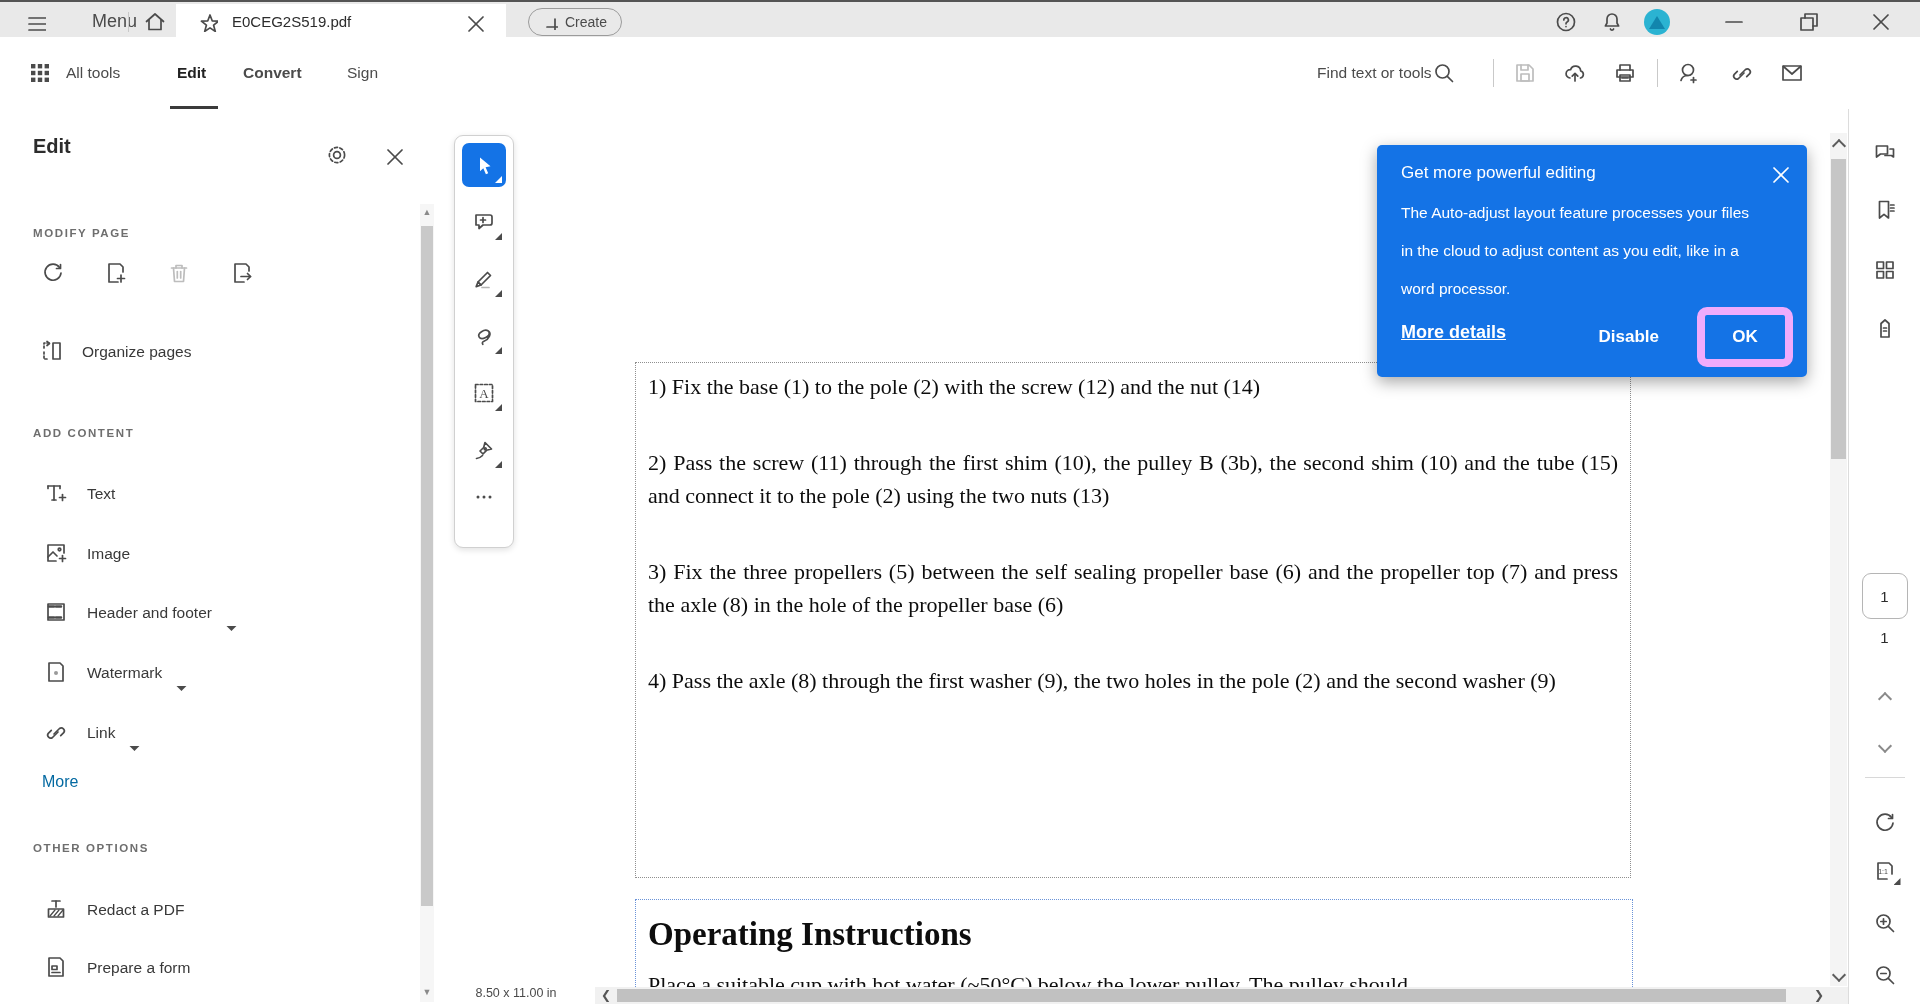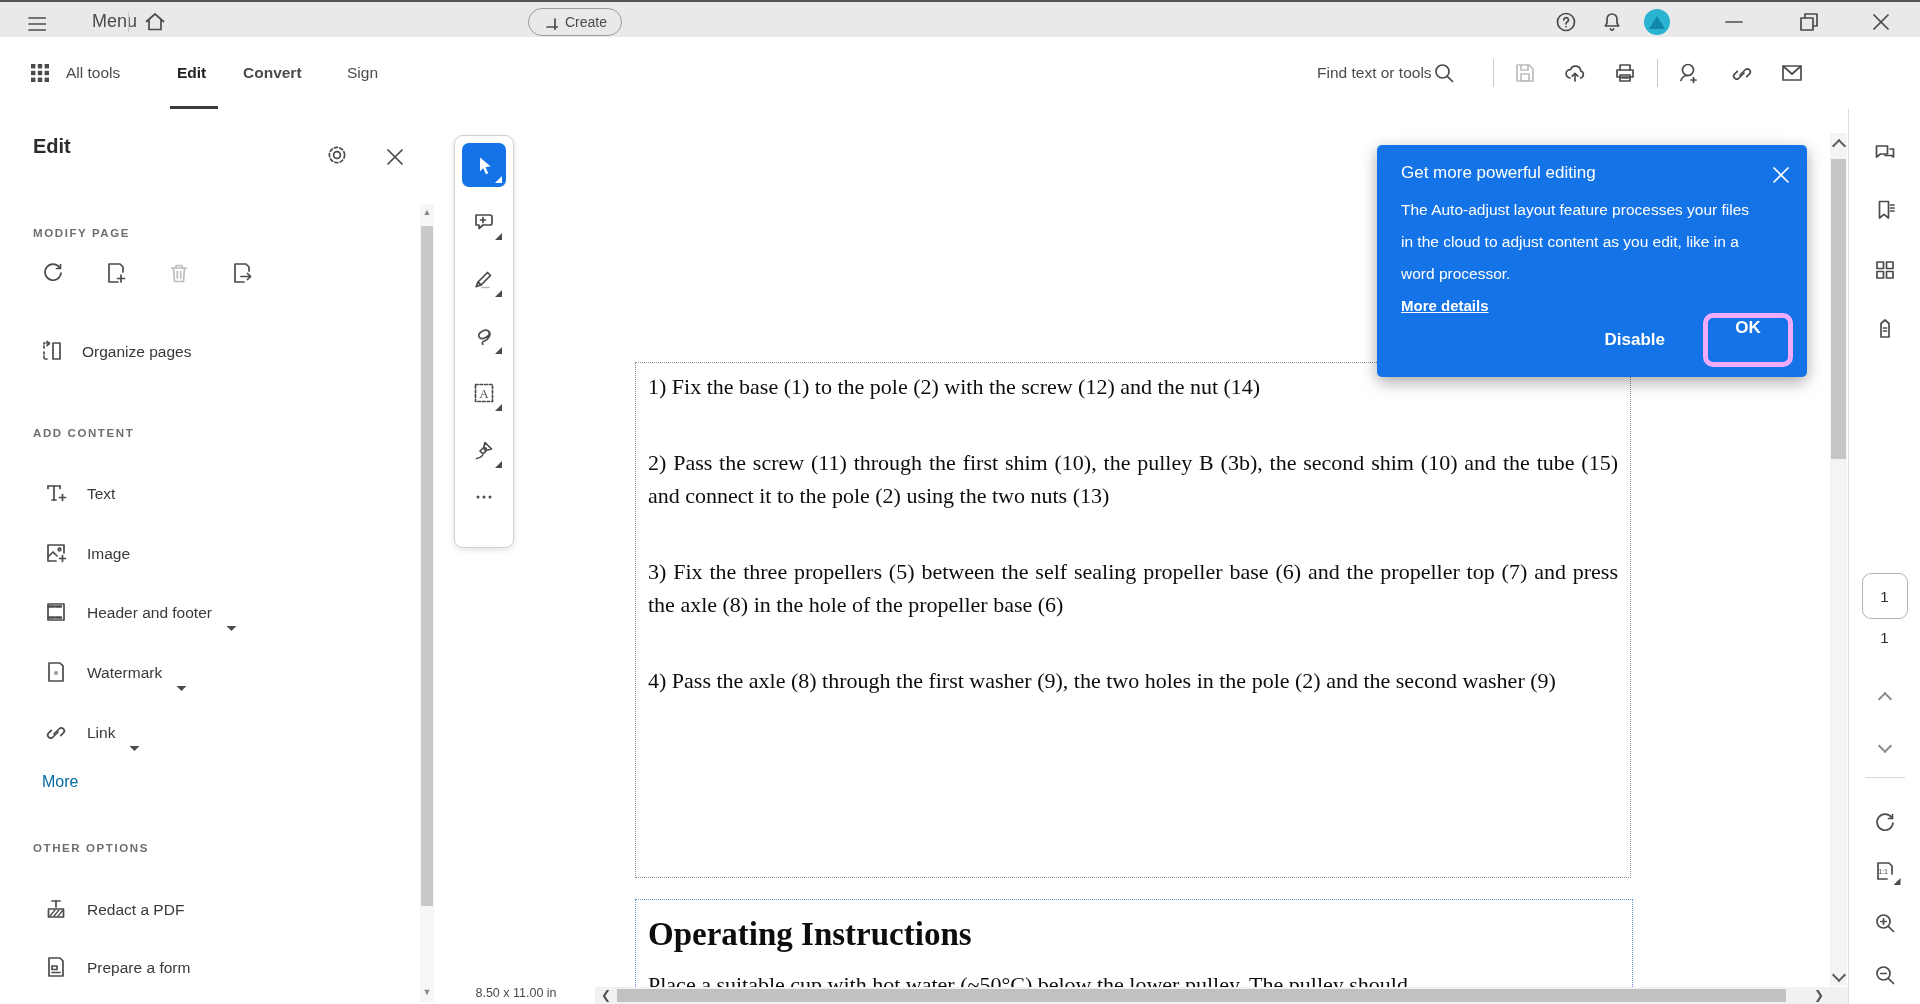--- a/index.html
+++ b/index.html
@@ -56,25 +56,25 @@
   .chev{display:inline-block;width:8px;height:8px;border-left:2px solid #5c5c5c;border-top:2px solid #5c5c5c;}
   .chev.up{transform:rotate(45deg);}
   .chev.down{transform:rotate(225deg);}
   
   #rsb{position:absolute;right:0;top:109px;width:71px;bottom:0;background:#fff;border-left:1px solid #dcdcdc;}
   .rsb-ic{position:absolute;left:50%;transform:translateX(-50%);cursor:pointer;}
   #page-box{position:absolute;left:50%;transform:translateX(-50%);top:464px;width:44px;height:44px;border:1px solid #b5b5b5;border-radius:9px;display:flex;align-items:center;justify-content:center;font-size:15px;color:#2c2c2c;}
   
   #popup{position:absolute;left:1377px;top:145px;width:430px;height:232px;background:#1473e6;border-radius:5px;color:#fff;box-shadow:0 5px 16px rgba(0,0,0,.35);padding:18px 24px;box-sizing:border-box;z-index:20;}
   #popup h2{margin:0;font-size:17px;font-weight:400;}
-  #popup .body{margin-top:11px;font-size:15.5px;line-height:32px;width:352px;}
-  #popup .more{display:inline-block;margin-top:7px;font-size:15px;font-weight:700;text-decoration:underline;cursor:pointer;}
+  #popup .body{margin-top:11px;font-size:15.5px;line-height:38px;width:352px;}
+  #popup .more{display:inline-block;margin-top:14px;font-size:18px;font-weight:700;text-decoration:underline;cursor:pointer;}
   #popup-btns{position:absolute;right:14px;bottom:10px;display:flex;align-items:center;gap:38px;}
   #disable-btn{font-size:17px;font-weight:700;cursor:pointer;}
-  #ok-btn{width:80px;height:44px;border:5px solid #f0abfc;border-radius:10px;display:flex;justify-content:center;font-size:17px;font-weight:700;cursor:pointer;}
+  #ok-btn{width:80px;height:44px;border:8px solid #f0abfc;border-radius:10px;display:flex;align-items:center;justify-content:center;font-size:17px;font-weight:700;cursor:pointer;}
 </style>
 </head>
 <body>
 
 <div>
 
   <div id="titlebar">
     <div class="tb-item" style="left:26px;gap:10px;cursor:pointer;">
       <svg class="ic small">
           <line x1="3" y1="6" x2="21" y2="6"></line>
@@ -83,20 +83,30 @@
         </svg>
       <span style="font-size:18px;margin-left:36px;">Menu</span>
     </div>
     <div class="tb-item" style="left:128px;">
         <div class="vdiv"></div>
       </div>
     <div class="tb-item" style="left:143px;cursor:pointer;">
       <svg class="ic">
           <path d="M3.5 11.5 L12 4 L20.5 11.5"></path>
           <path d="M6 10v9.5h12V10"></path>
+        </svg>
+    </div>
+    <div id="doc-tab">
+      <svg class="ic small" style="margin-left:22px;">
+          <polygon points="12,3 14.2,8.8 20.6,9.2 15.6,13.2 17.3,19.4 12,15.9 6.7,19.4 8.4,13.2 3.4,9.2 9.8,8.8"></polygon>
+        </svg>
+      <span style="margin-left:14px;font-size:15px;color:#2c2c2c;">E0CEG2S519.pdf</span>
+      <svg class="ic small" style="position:absolute;right:22px;">
+          <line x1="5" y1="5" x2="19" y2="19"></line>
+          <line x1="19" y1="5" x2="5" y2="19"></line>
         </svg>
     </div>
     <div id="create-btn">
       <svg class="ic small" style="width:15px;height:15px;">
           <line x1="12" y1="4" x2="12" y2="20"></line>
           <line x1="4" y1="12" x2="20" y2="12"></line>
         </svg>
       <span>Create</span>
     </div>
     <div class="tb-item" style="left:1554px;cursor:pointer;">

